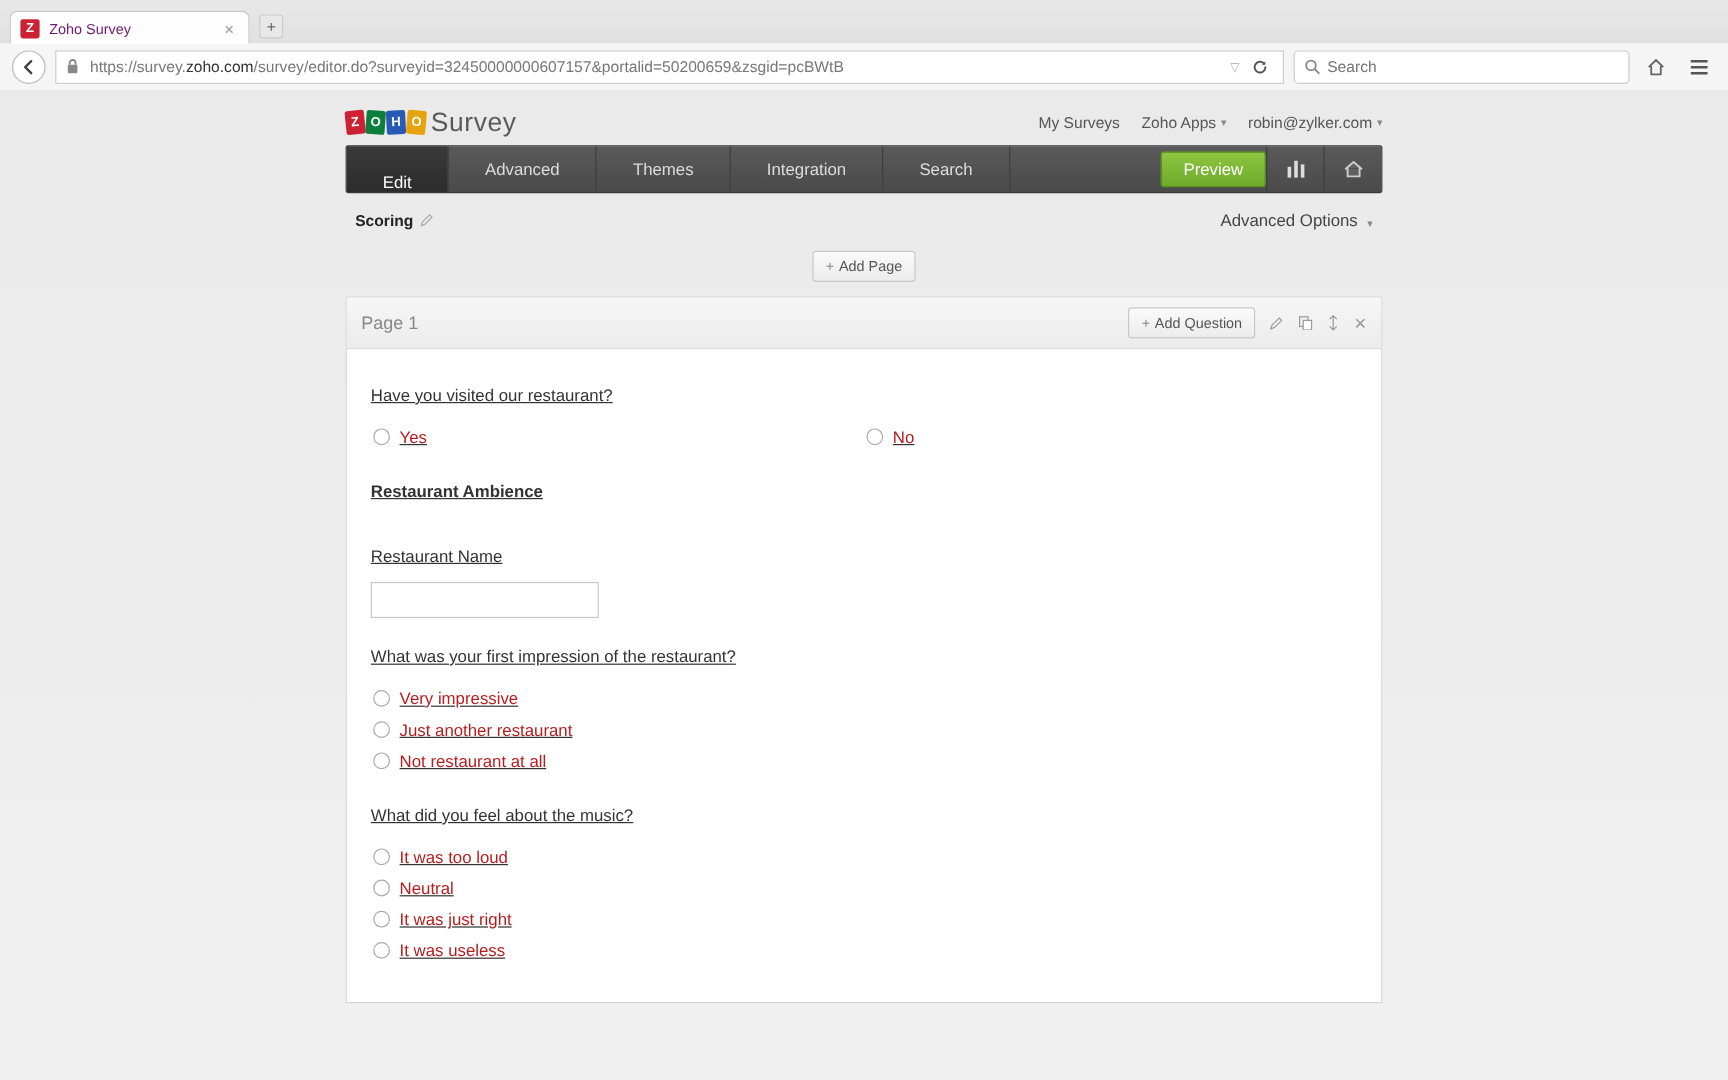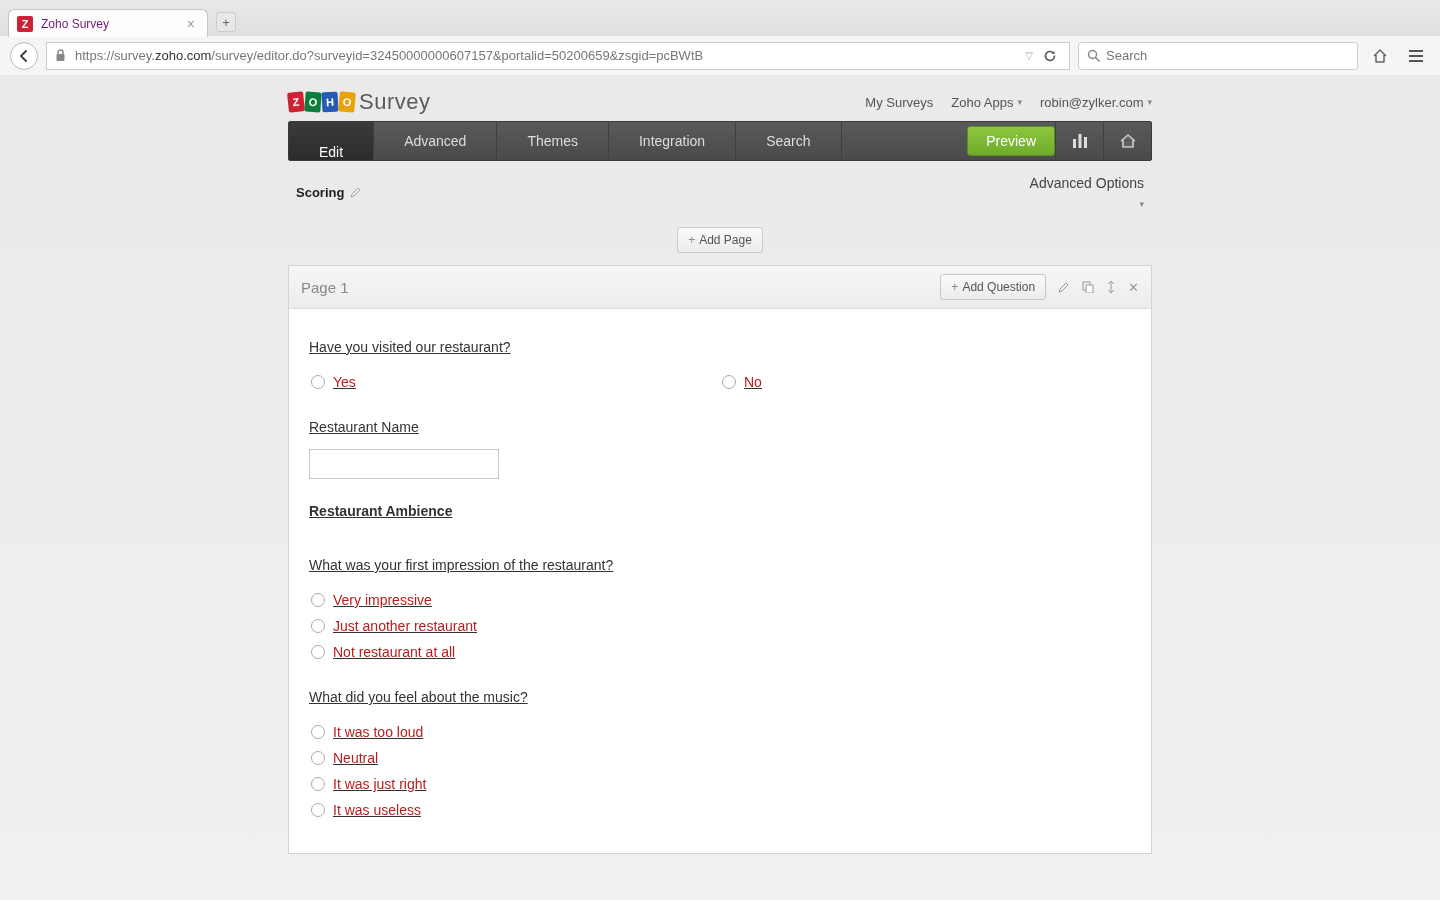--- a/index.html
+++ b/index.html
@@ -46,21 +46,21 @@
   .nav-item { padding:0 30px; display:flex; align-items:center; color:#ddd; font-size:14px; border-right:1px solid #3f3f3f; cursor:pointer; }
   .nav-item.active { background:linear-gradient(#3a3a3a,#2c2c2c); color:#fff; font-weight:400;align-items:flex-end; }
   .nav-spacer { flex:1; }
   .preview-btn { margin:4px 0 4px 4px; padding:0 18px; display:flex; align-items:center; background:linear-gradient(#8ec63f,#6fab2b); color:#fff; font-size:14px; border:1px solid #5a8f22; border-radius:3px; cursor:pointer; }
   .nav-icon-cell { width:48px; display:flex; align-items:center; justify-content:center; border-left:1px solid #3f3f3f; color:#d8d8d8; cursor:pointer; }
 
   
   .subheader { display:flex; align-items:center; justify-content:space-between; padding:14px 8px 6px; }
   .subheader-left { display:flex; align-items:center; gap:6px; font-size:13px; font-weight:700; color:#222; }
   .pencil-icon { color:#aaa; font-size:13px; cursor:pointer; }
-  .adv-opt { display:flex; align-items:flex-end; gap:8px; color:#444; font-size:14px; cursor:pointer;flex-direction:column; }
+  .adv-opt { display:flex; align-items:flex-end; gap:8px; color:#444; font-size:14px; cursor:pointer; }
 
   
   .addpage-bar { display:flex; justify-content:center; padding:12px 0; }
   .btn-light { display:inline-flex; align-items:center; gap:4px; background:linear-gradient(#fafafa,#ececec); border:1px solid #c8c8c8; border-radius:3px; padding:5px 10px; font-size:12px; color:#555; cursor:pointer; }
   .btn-light .plus { color:#888; }
 
   
   .page-card { background:#fff; border:1px solid #d4d4d4; border-radius:0; margin-bottom:40px; }
   .page-card-header { display:flex; align-items:center; justify-content:space-between; background:linear-gradient(#f6f6f6,#ececec); border-bottom:1px solid #ddd; padding:8px 12px; }
   .page-title-text { font-size:15px; color:#888; }
@@ -263,27 +263,27 @@
               </div>
               <div class="opt-col">
                 <label class="opt">
                   <span class="radio-vis"></span>
                   <span>No</span>
                 </label>
               </div>
             </div>
           </div>
           <div class="qblock">
+            <div class="qtext section">Restaurant Ambience</div>
+          </div>
+          <div class="qblock">
             <div class="qtext">Restaurant Name</div>
             <div class="text-input"></div>
           </div>
           <div class="qblock">
-            <div class="qtext section">Restaurant Ambience</div>
-          </div>
-          <div class="qblock">
             <div class="qtext">What was your first impression of the restaurant?</div>
             <label class="opt">
               <span class="radio-vis"></span>
               <span>Very impressive</span>
             </label>
             <label class="opt">
               <span class="radio-vis"></span>
               <span>Just another restaurant</span>
             </label>
             <label class="opt">

